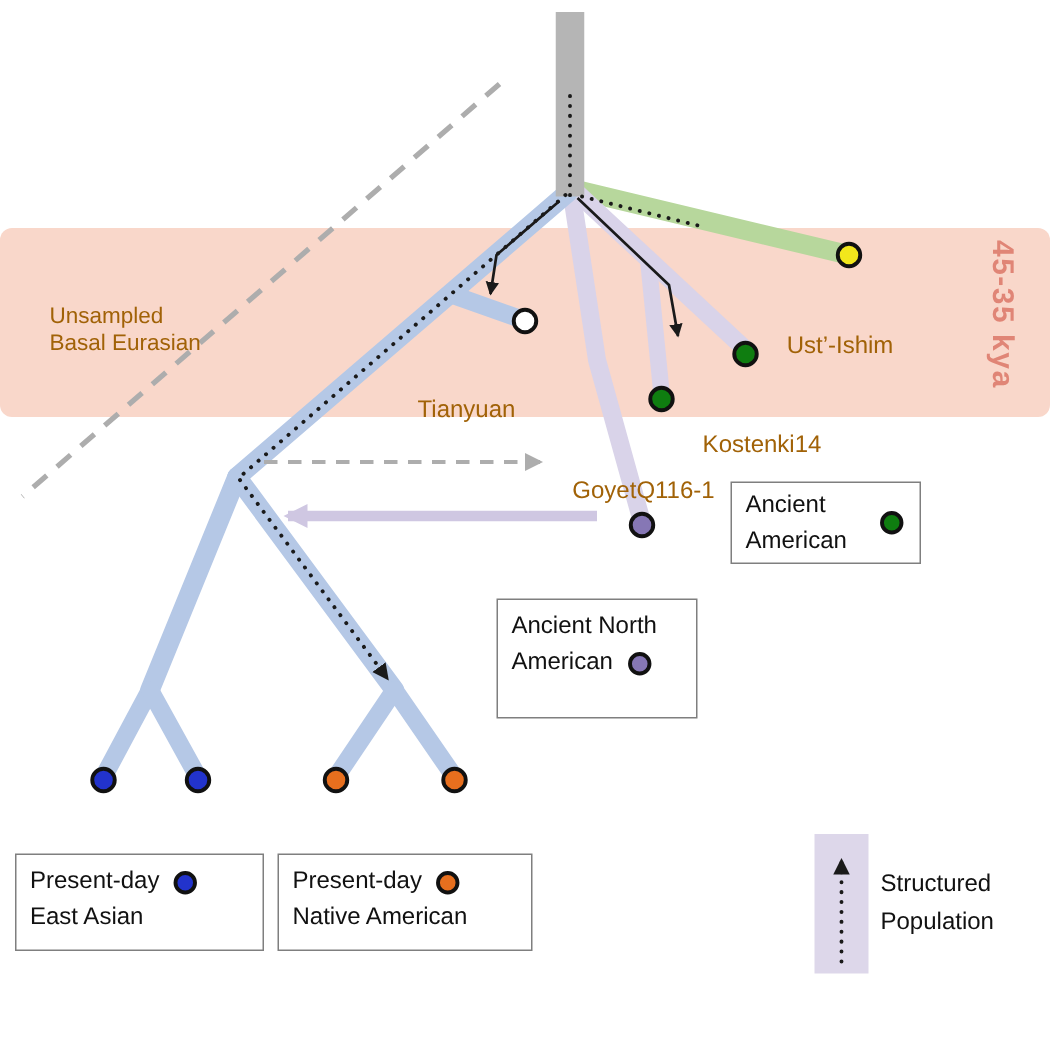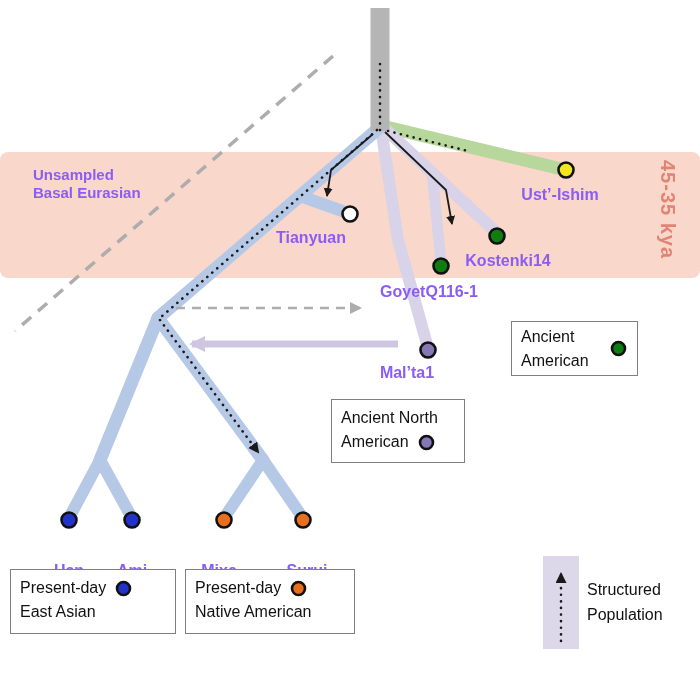--- a/index.html
+++ b/index.html
@@ -1,28 +1,28 @@
 <!DOCTYPE html>
 <html><head>
 <meta charset="utf-8">
 <style>
   html,body{margin:0;padding:0;background:#fff;}
   #stage{position:relative;width:700px;height:700px;background:#fff;overflow:hidden;
          font-family:"Liberation Sans", sans-serif;color:#111;}
   #tree-svg{position:absolute;left:0;top:0;}
-  .label{position:absolute;font-weight:bold;color:#8b5cf6;line-height:1.22;}
+  .label{position:absolute;font-weight:normal;color:#a16207;line-height:1.22;margin-top:36px;}
   .pop{transform:translate(-50%,0);font-size:16px;white-space:nowrap;text-align:center;}
   .ann{font-size:15px;}
   .kya{position:absolute;left:656px;top:160px;height:116px;writing-mode:vertical-rl;
        font-weight:bold;font-size:20px;letter-spacing:1px;}
   .legend-box{position:absolute;background:#fff;border:1.5px solid #7f7f7f;
               font-size:16px;line-height:1.5;padding:6px 9px;box-sizing:border-box;}
   .lrow{display:flex;align-items:center;gap:8px;}
   .dot-svg{flex:0 0 auto;display:block;}
-  .between{justify-content:space-between;margin-left:24px;}
+  .between{justify-content:space-between;}
   .sp-text{position:absolute;left:587px;top:578px;font-size:16px;line-height:1.55;}
   .nowrap{white-space:nowrap;}
 </style>
 </head>
 <body>
 
 <div id="stage">
 
   <svg id="tree-svg" width="700" height="700" viewBox="0 0 700 700">
     <defs>
@@ -106,21 +106,21 @@
   <div class="legend-box lrow between" style="left:487px;top:321px;width:127px;height:55px;">
     <div>
       <div class="nowrap">Ancient</div>
       <div class="nowrap">American</div>
     </div>
     <svg class="dot-svg" width="19" height="19">
       <circle cx="9.5" cy="9.5" r="6.5" stroke="#111" stroke-width="2.6" fill="#0f7d10"></circle>
     </svg>
   </div>
 
-  <div class="legend-box" style="left:331px;top:399px;width:134px;height:64px;">
+  <div class="legend-box" style="left:331px;top:399px;width:134px;height:80px;">
     <div class="nowrap">Ancient North</div>
     <div class="lrow">
       <span class="nowrap">American</span>
       <svg class="dot-svg" width="19" height="19">
         <circle cx="9.5" cy="9.5" r="6.5" stroke="#111" stroke-width="2.6" fill="#8677b5"></circle>
       </svg>
     </div>
   </div>
 
   <div class="legend-box" style="left:10px;top:569px;width:166px;height:65px;">

